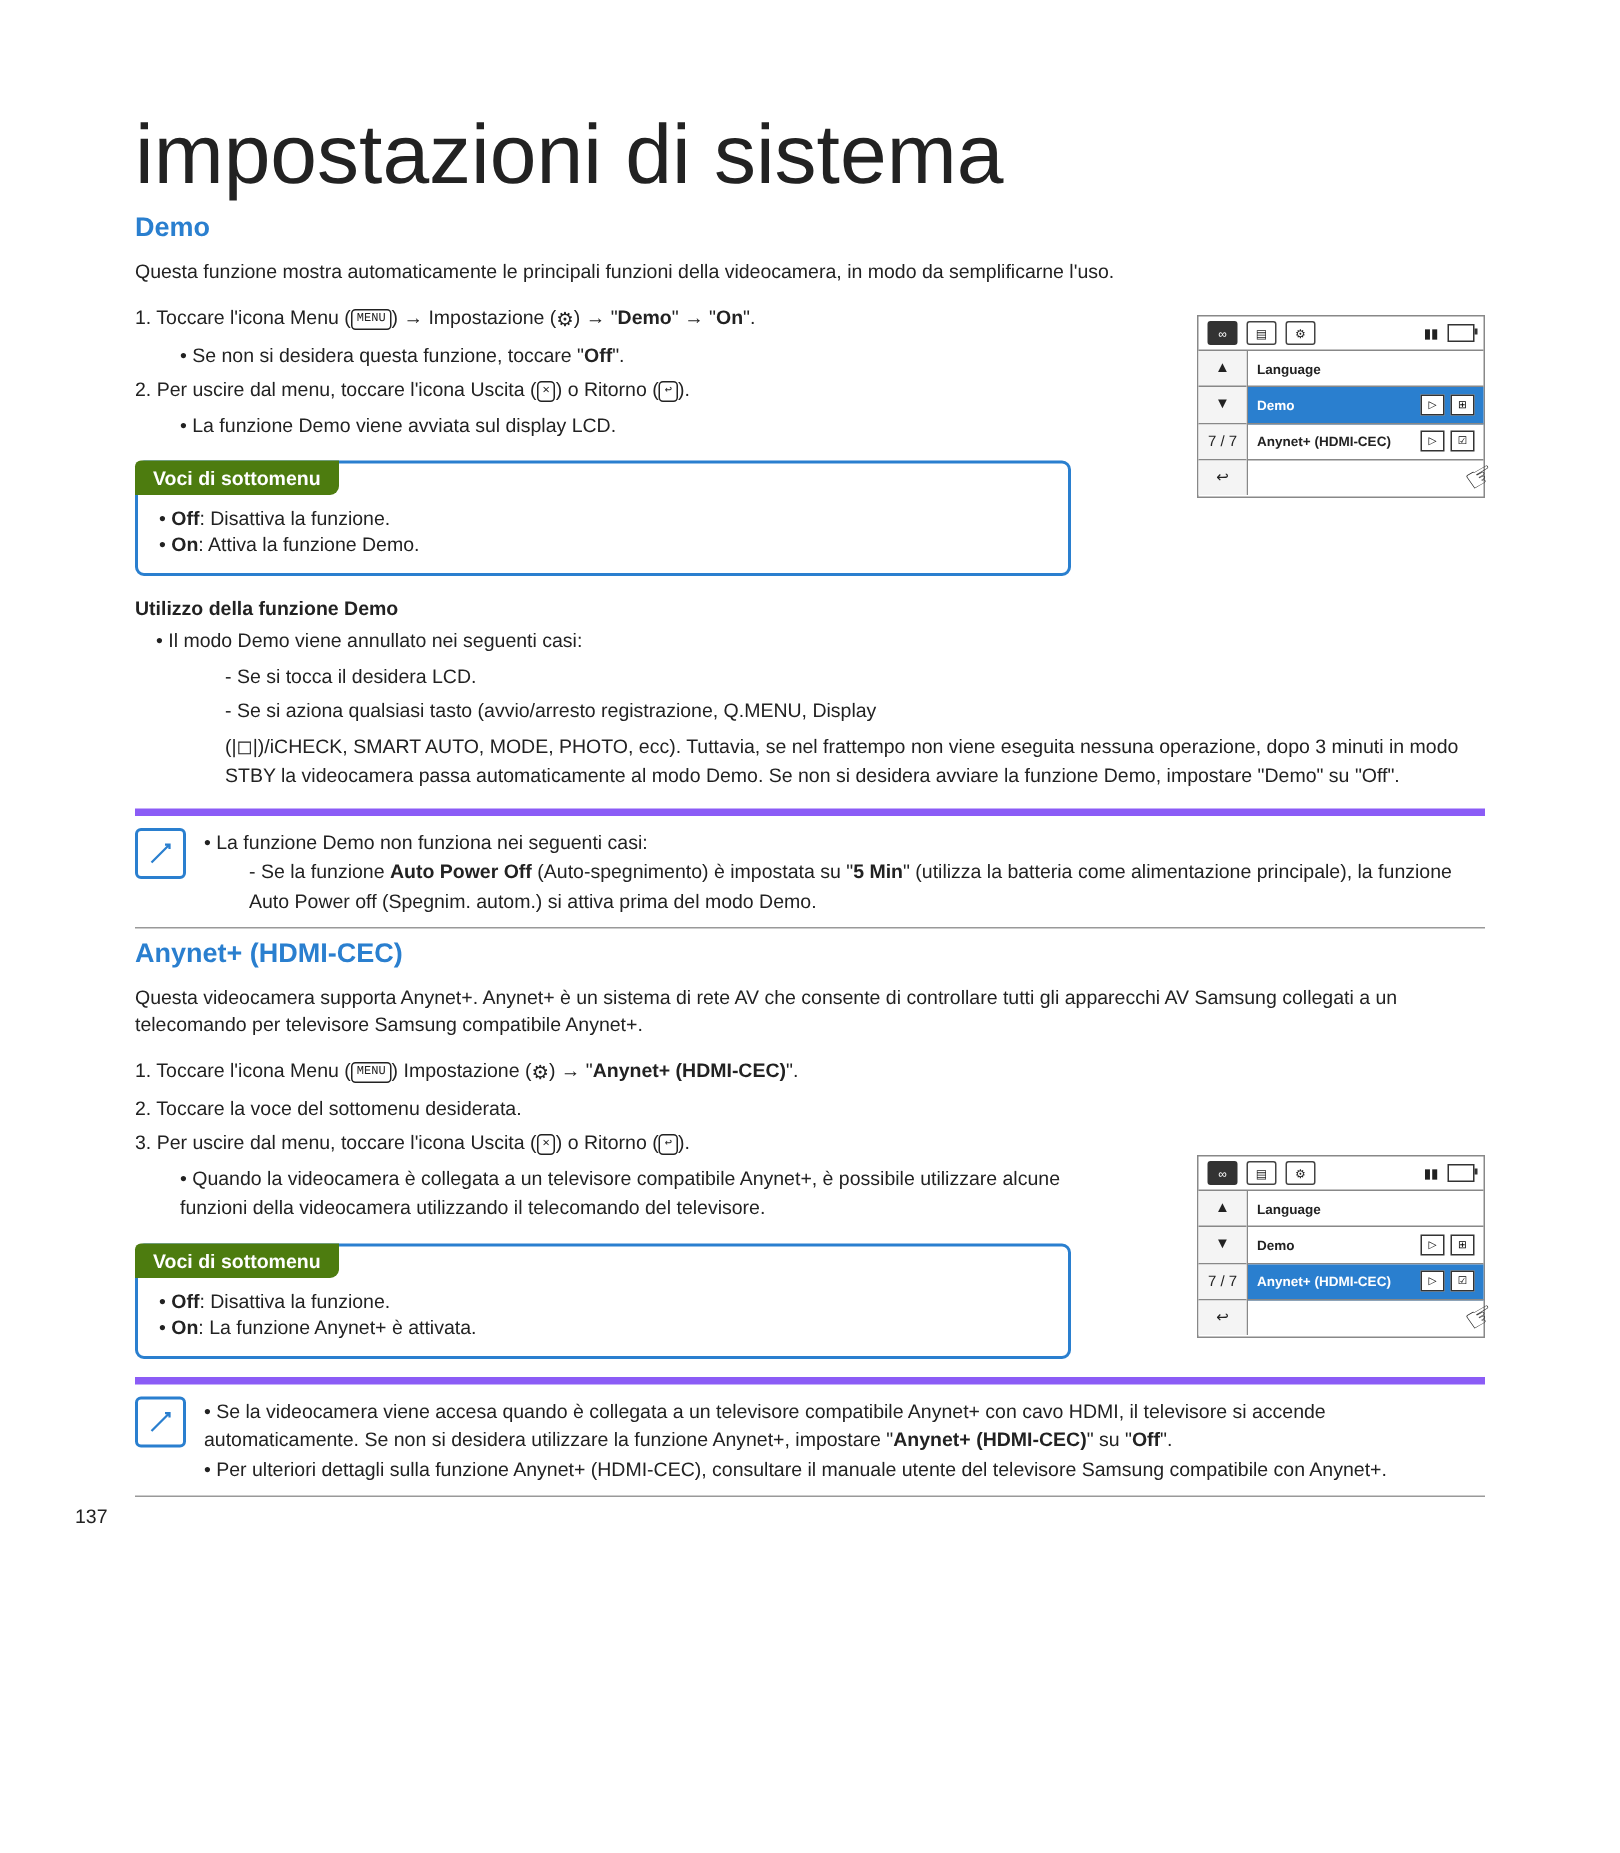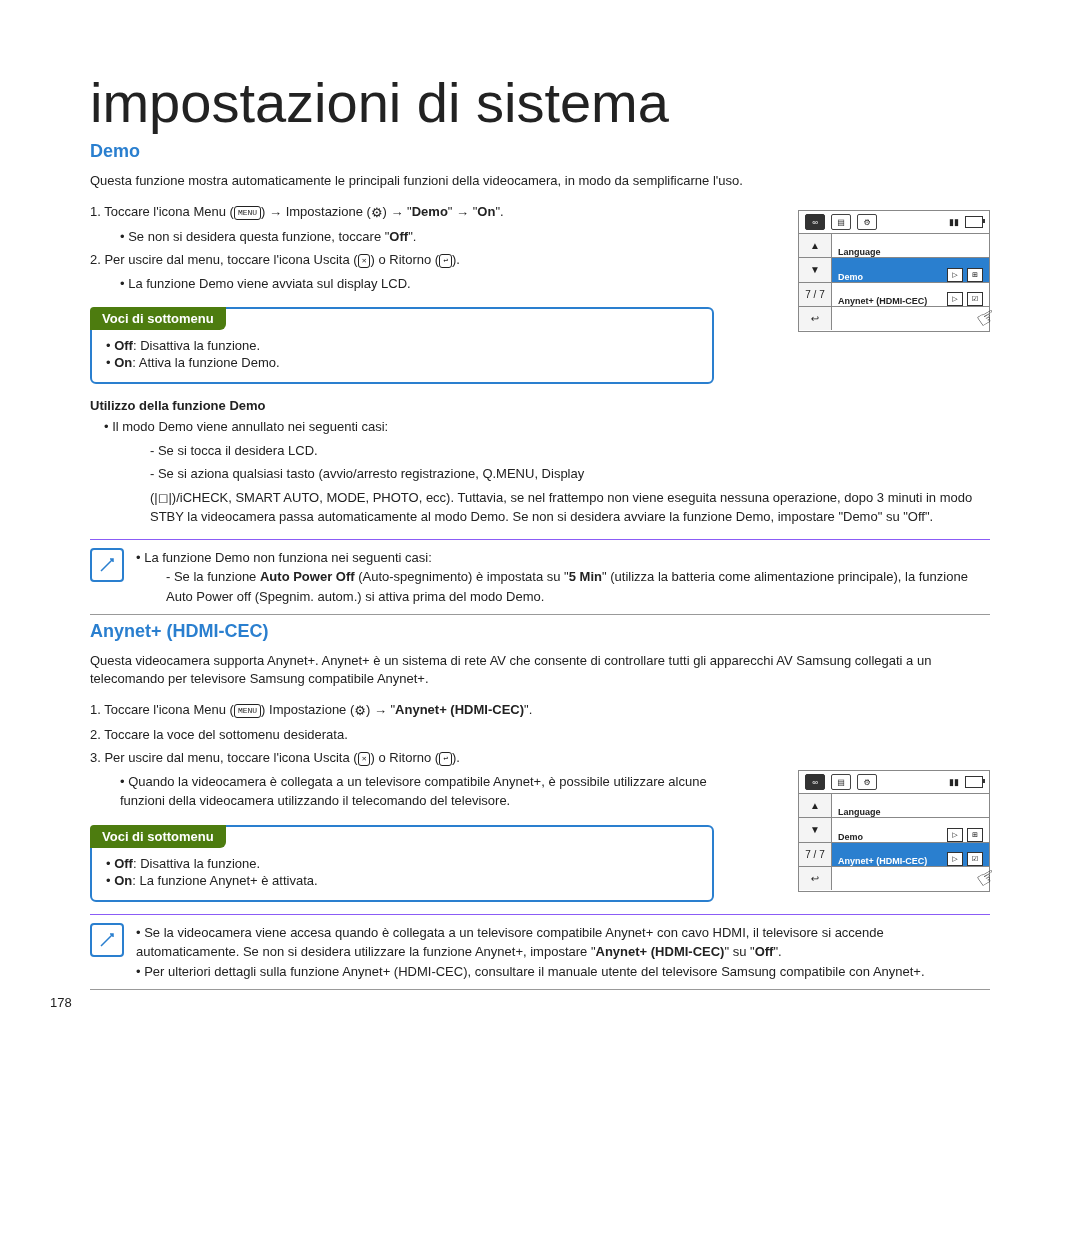--- a/index.html
+++ b/index.html
@@ -69,21 +69,21 @@
   }
   .submenu-body {
     padding: 6px 4px 10px 14px;
   }
   .submenu-body div {
     margin: 2px 0;
   }
   .note-box {
     display: flex;
     align-items: flex-start;
-    border-top: 1px solid #8b5cf6;
+    border-top: 5px solid #8b5cf6;
     border-bottom: 1px solid #999;
     padding: 8px 0;
     margin-top: 12px;
   }
   .note-icon {
     width: 30px;
     height: 30px;
     border: 2px solid #2a7fcf;
     border-radius: 4px;
     display: flex;
@@ -147,21 +147,21 @@
   .d-btn:last-child{border-bottom:none;}
   .device-list {
     flex:1;
     display:flex;
     flex-direction:column;
   }
   .d-row {
     flex:1;
     border-bottom:1px solid #888;
     display:flex;
-    align-items:flex-end;
+    align-items:center;
     padding:0 6px;
     font-size:9px;
     gap:4px;
   }
   .d-row:last-child{border-bottom:none;}
   .d-row.sel { background:#2a7fcf; color:#fff; }
   .d-play { width:14px;height:12px;border:1px solid #333;display:flex;align-items:center;justify-content:center;font-size:7px;background:#fff;color:#000;}
   .d-row-label{flex:1;font-weight:bold;}
   .hand {
     position:absolute; right:-8px; bottom:0; font-size:22px;
@@ -340,14 +340,14 @@
         </svg>
     </div>
     <div class="note-content">
       <div class="sub" style="margin-left:0;">
         <span>Se la videocamera viene accesa quando è collegata a un televisore compatibile Anynet+ con cavo HDMI, il televisore si accende automaticamente. Se non si desidera utilizzare la funzione Anynet+, impostare "</span><strong>Anynet+ (HDMI-CEC)</strong><span>" su "</span><strong>Off</strong><span>".</span>
       </div>
       <div class="sub" style="margin-left:0;">Per ulteriori dettagli sulla funzione Anynet+ (HDMI-CEC), consultare il manuale utente del televisore Samsung compatibile con Anynet+.</div>
     </div>
   </div>
 
-  <div class="page-num">178</div>
+  <div class="page-num">137</div>
 </div>
 
 </body></html>

